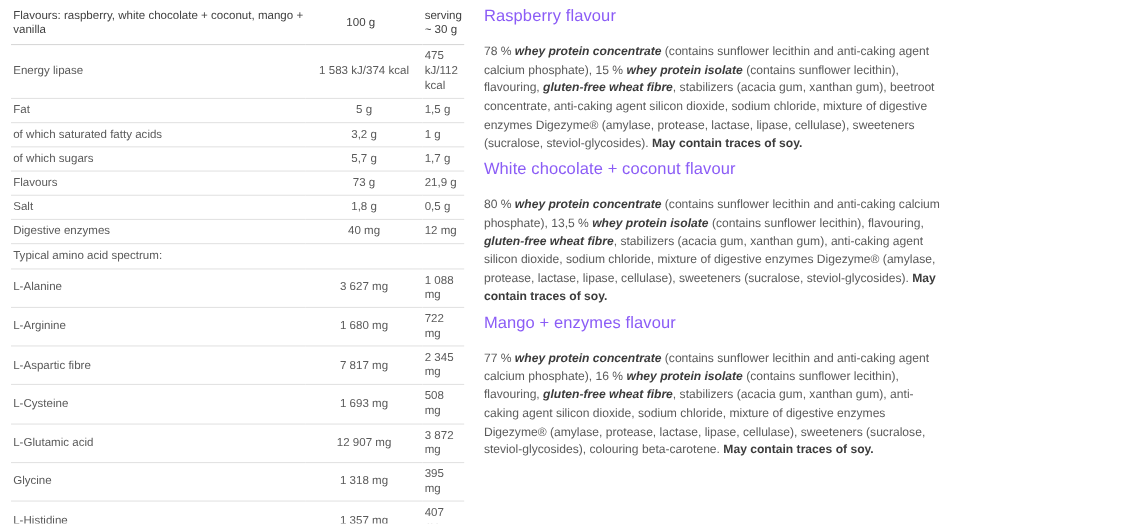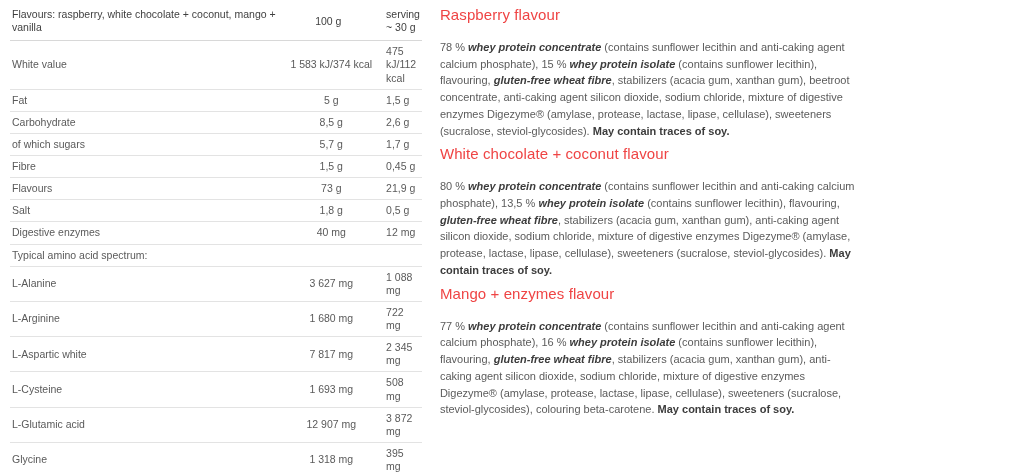--- a/index.html
+++ b/index.html
@@ -56,21 +56,21 @@
   
   .right {
     width: 519px;
     padding: 4px 14px 0 8px;
     box-sizing: border-box;
     color: #545454;
   }
   .right h2 {
     font-size: 15px;
     font-weight: normal;
-    color: #ef4444;
+    color: #8b5cf6;
     margin: 6px 0 7px 0;
     letter-spacing: 0.1px;
   }
   .right h2.first { margin-top: 2px; }
   .right p {
     margin: 16px 0 6px 0;
     font-size: 11px;
     line-height: 1.52;
     text-align: left;
     color: #5b5b5b;
@@ -87,43 +87,38 @@
     <table class="nutri">
       <tbody>
         <tr class="head">
           <td class="c0">Flavours: raspberry, white chocolate + coconut, mango + vanilla</td>
           <td class="c1">100 g</td>
           <td class="c2">serving ~ 30 g</td>
         </tr>
       </tbody>
       <tbody id="nutri-rows">
           <tr>
-            <td class="c0">White value</td>
+            <td class="c0">Energy lipase</td>
             <td class="c1">1 583 kJ/374 kcal</td>
             <td class="c2">475 kJ/112 kcal</td>
           </tr>
           <tr>
             <td class="c0">Fat</td>
             <td class="c1">5 g</td>
             <td class="c2">1,5 g</td>
           </tr>
           <tr>
-            <td class="c0">Carbohydrate</td>
-            <td class="c1">8,5 g</td>
-            <td class="c2">2,6 g</td>
+            <td class="c0">of which saturated fatty acids</td>
+            <td class="c1">3,2 g</td>
+            <td class="c2">1 g</td>
           </tr>
           <tr>
             <td class="c0">of which sugars</td>
             <td class="c1">5,7 g</td>
             <td class="c2">1,7 g</td>
-          </tr>
-          <tr>
-            <td class="c0">Fibre</td>
-            <td class="c1">1,5 g</td>
-            <td class="c2">0,45 g</td>
           </tr>
           <tr>
             <td class="c0">Flavours</td>
             <td class="c1">73 g</td>
             <td class="c2">21,9 g</td>
           </tr>
           <tr>
             <td class="c0">Salt</td>
             <td class="c1">1,8 g</td>
             <td class="c2">0,5 g</td>
@@ -142,21 +137,21 @@
             <td class="c0">L-Alanine</td>
             <td class="c1">3 627 mg</td>
             <td class="c2">1 088 mg</td>
           </tr>
           <tr>
             <td class="c0">L-Arginine</td>
             <td class="c1">1 680 mg</td>
             <td class="c2">722 mg</td>
           </tr>
           <tr>
-            <td class="c0">L-Aspartic white</td>
+            <td class="c0">L-Aspartic fibre</td>
             <td class="c1">7 817 mg</td>
             <td class="c2">2 345 mg</td>
           </tr>
           <tr>
             <td class="c0">L-Cysteine</td>
             <td class="c1">1 693 mg</td>
             <td class="c2">508 mg</td>
           </tr>
           <tr>
             <td class="c0">L-Glutamic acid</td>

